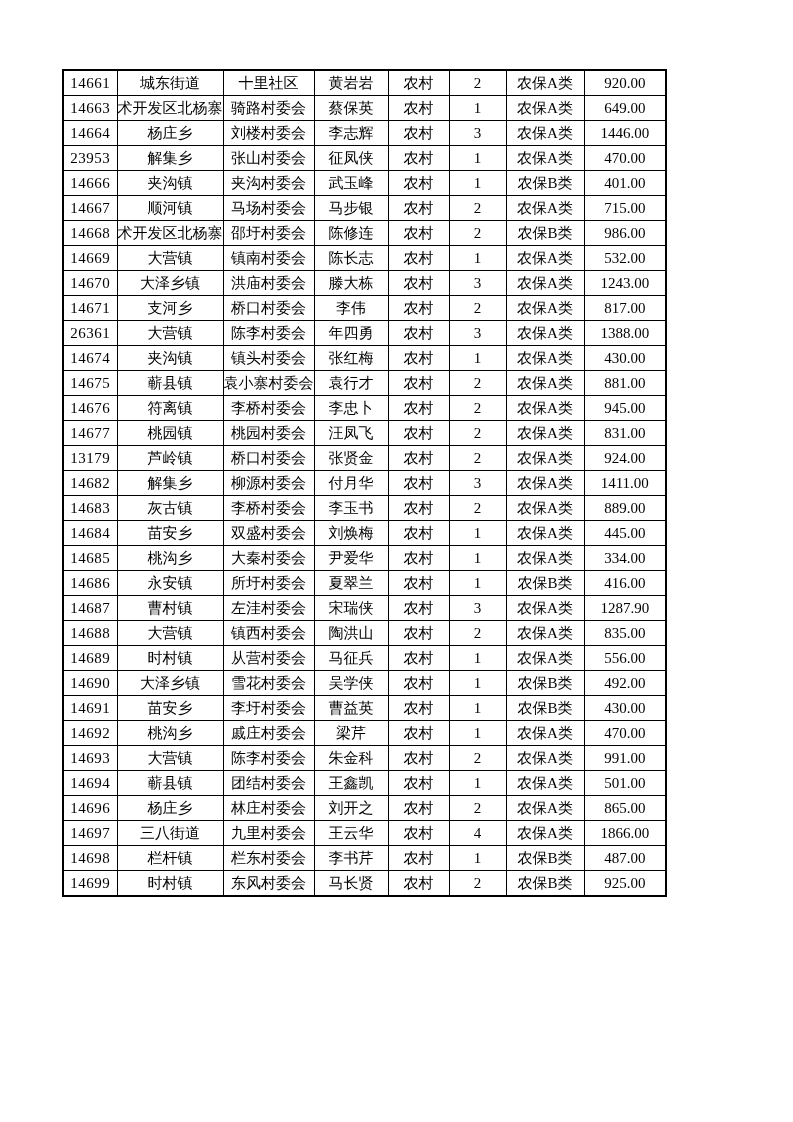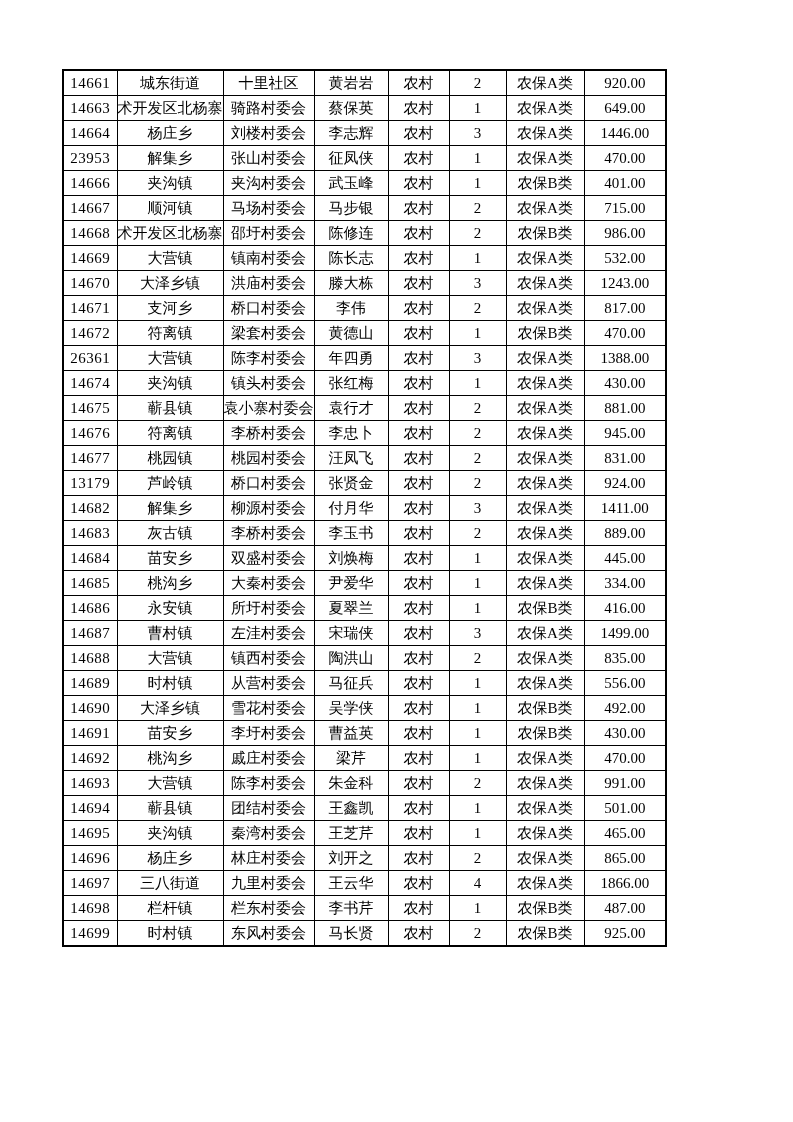--- a/index.html
+++ b/index.html
@@ -159,30 +159,20 @@
     <td class="col-id">14671</td>
     <td class="col-town">支河乡</td>
     <td class="col-village">桥口村委会</td>
     <td class="col-person">李伟</td>
     <td class="col-residence">农村</td>
     <td class="col-count">2</td>
     <td class="col-category">农保A类</td>
     <td class="col-amount">817.00</td>
   </tr>
         <tr>
-    <td class="col-id">14672</td>
-    <td class="col-town">符离镇</td>
-    <td class="col-village">梁套村委会</td>
-    <td class="col-person">黄德山</td>
-    <td class="col-residence">农村</td>
-    <td class="col-count">1</td>
-    <td class="col-category">农保B类</td>
-    <td class="col-amount">470.00</td>
-  </tr>
-        <tr>
     <td class="col-id">26361</td>
     <td class="col-town">大营镇</td>
     <td class="col-village">陈李村委会</td>
     <td class="col-person">年四勇</td>
     <td class="col-residence">农村</td>
     <td class="col-count">3</td>
     <td class="col-category">农保A类</td>
     <td class="col-amount">1388.00</td>
   </tr>
         <tr>
@@ -286,21 +276,21 @@
     <td class="col-amount">416.00</td>
   </tr>
         <tr>
     <td class="col-id">14687</td>
     <td class="col-town">曹村镇</td>
     <td class="col-village">左洼村委会</td>
     <td class="col-person">宋瑞侠</td>
     <td class="col-residence">农村</td>
     <td class="col-count">3</td>
     <td class="col-category">农保A类</td>
-    <td class="col-amount">1499.00</td>
+    <td class="col-amount">1287.90</td>
   </tr>
         <tr>
     <td class="col-id">14688</td>
     <td class="col-town">大营镇</td>
     <td class="col-village">镇西村委会</td>
     <td class="col-person">陶洪山</td>
     <td class="col-residence">农村</td>
     <td class="col-count">2</td>
     <td class="col-category">农保A类</td>
     <td class="col-amount">835.00</td>
@@ -357,30 +347,20 @@
   </tr>
         <tr>
     <td class="col-id">14694</td>
     <td class="col-town">蕲县镇</td>
     <td class="col-village">团结村委会</td>
     <td class="col-person">王鑫凯</td>
     <td class="col-residence">农村</td>
     <td class="col-count">1</td>
     <td class="col-category">农保A类</td>
     <td class="col-amount">501.00</td>
-  </tr>
-        <tr>
-    <td class="col-id">14695</td>
-    <td class="col-town">夹沟镇</td>
-    <td class="col-village">秦湾村委会</td>
-    <td class="col-person">王芝芹</td>
-    <td class="col-residence">农村</td>
-    <td class="col-count">1</td>
-    <td class="col-category">农保A类</td>
-    <td class="col-amount">465.00</td>
   </tr>
         <tr>
     <td class="col-id">14696</td>
     <td class="col-town">杨庄乡</td>
     <td class="col-village">林庄村委会</td>
     <td class="col-person">刘开之</td>
     <td class="col-residence">农村</td>
     <td class="col-count">2</td>
     <td class="col-category">农保A类</td>
     <td class="col-amount">865.00</td>

